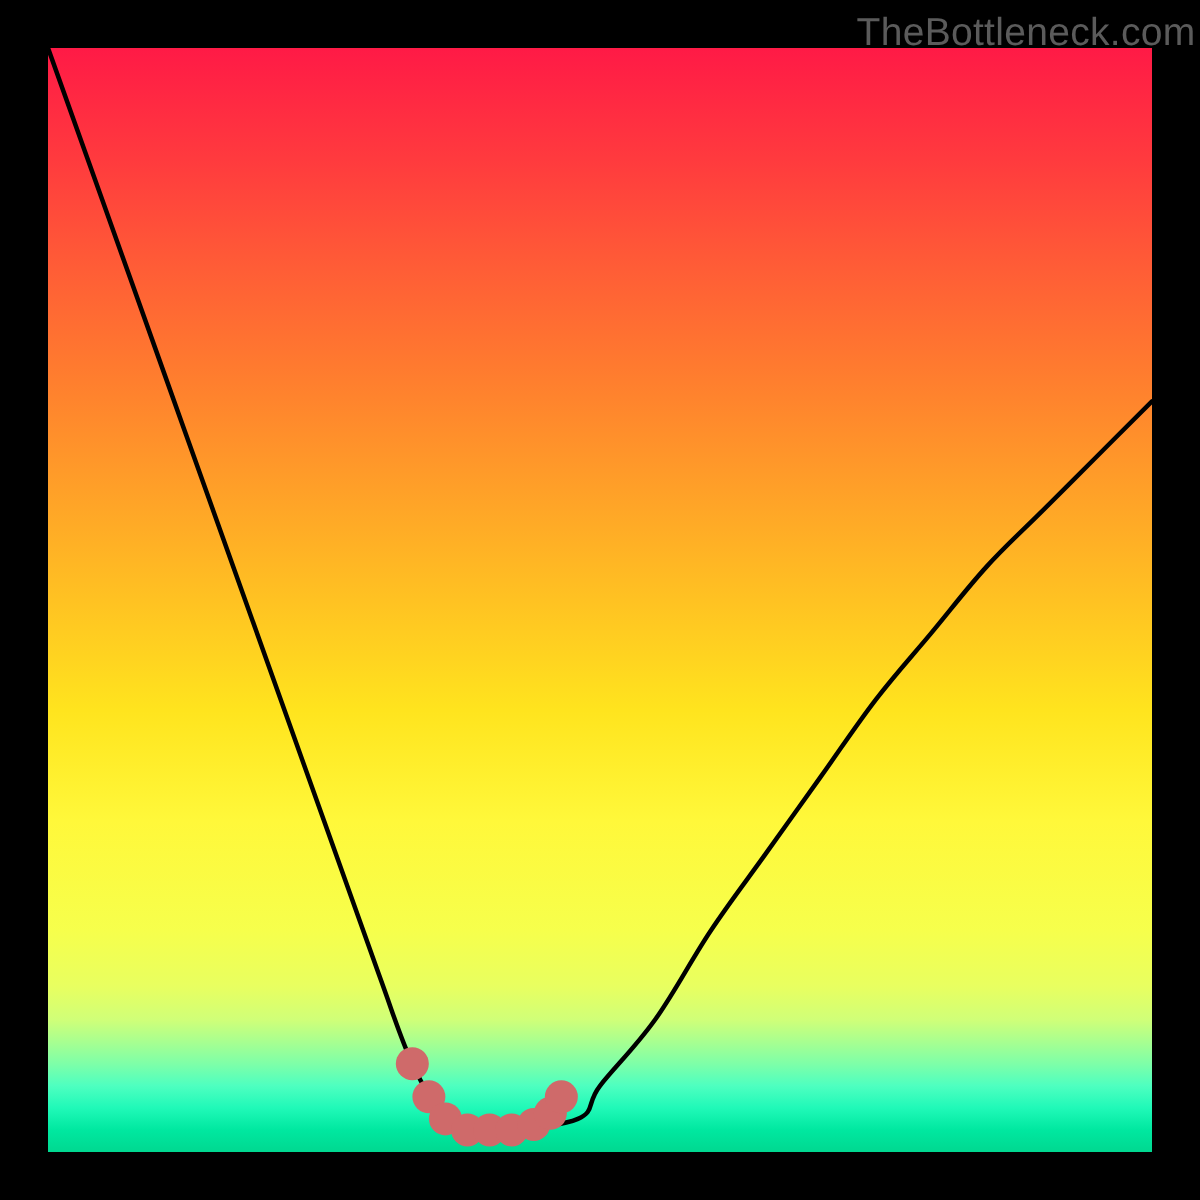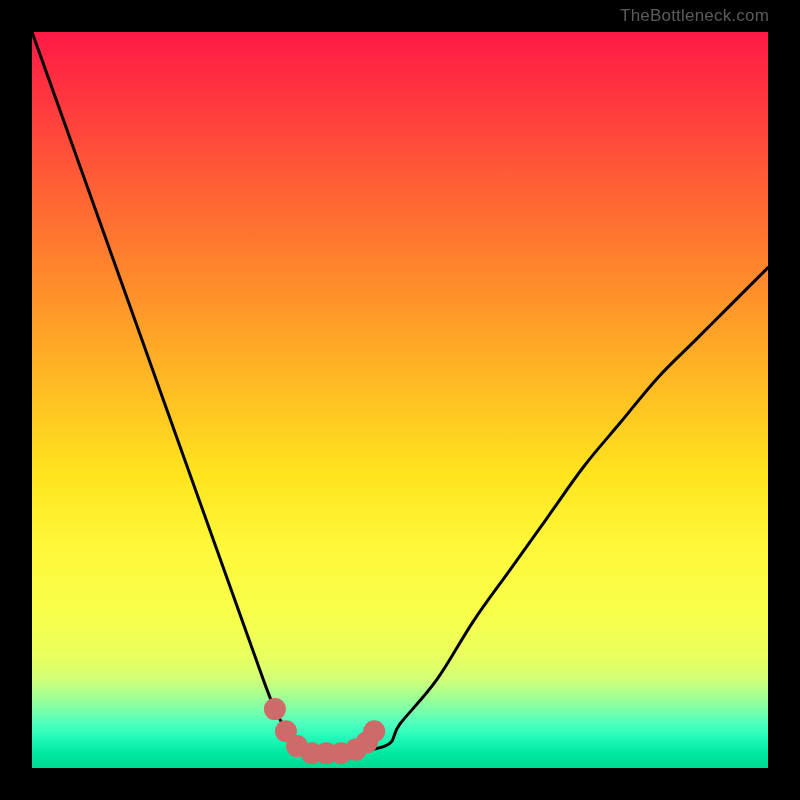--- a/index.html
+++ b/index.html
@@ -43,23 +43,23 @@
       #7effa8 92%,
       #4effc0 94%,
       #20f9b8 96%,
       #00e8a0 98%,
       #00d890 100%
     );
   }
   .watermark {
     position: absolute;
     top: 6px;
-    right: 31px;
+    right: 3px;
     color: #5b5b5b;
-    font-size: 17px;
+    font-size: 26px;
     font-weight: 400;
     letter-spacing: 0.2px;
     user-select: none;
     text-align: right;
   }
   svg.curve {
     position: absolute;
     inset: 0;
     width: 100%;
     height: 100%;

